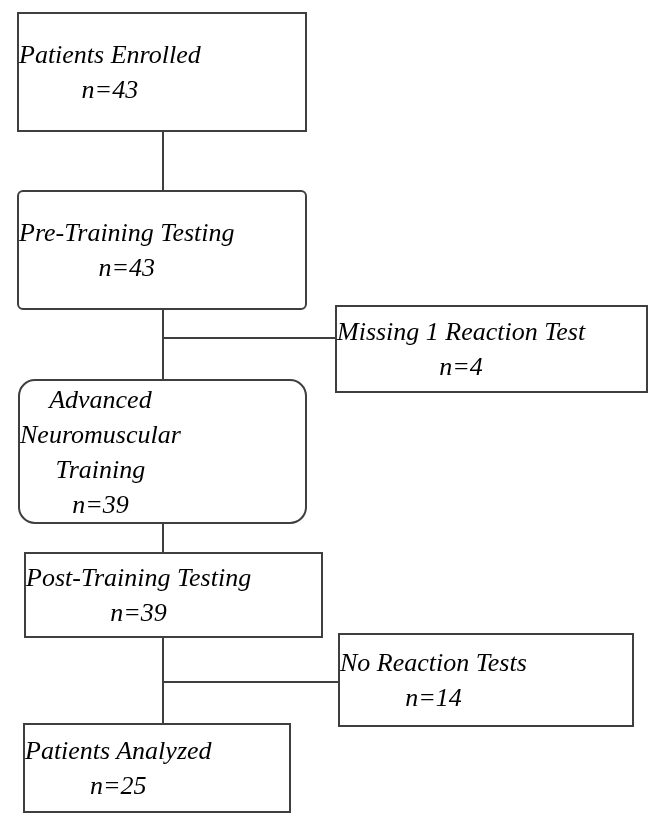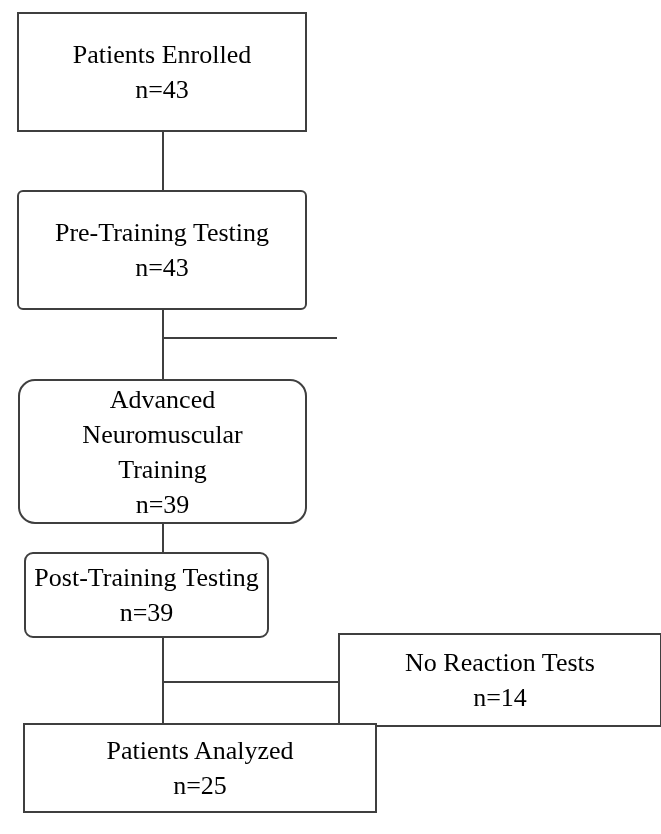--- a/index.html
+++ b/index.html
@@ -16,46 +16,46 @@
     color: #000000;
     overflow: hidden;
   }
   .box {
     position: absolute;
     box-sizing: border-box;
     border: 2px solid #3f3f3f;
     background: #ffffff;
     display: flex;
     align-items: center;
-    justify-content: center;
     text-align: center;
     z-index: 2;
+    font-style: italic;
   }
   .box-text {
     font-size: 26px;
     line-height: 35px;
     white-space: pre-line;
     color: #000000;
   }
   .line {
     position: absolute;
     background: #3f3f3f;
     z-index: 1;
   }
   .line.v { width: 2px; }
   .line.h { height: 2px; }
 
   
   #box-enrolled      { left: 17px;  top: 12px;  width: 290px; height: 120px; }
   #box-pretraining   { left: 17px;  top: 190px; width: 290px; height: 120px; border-radius: 6px; }
   #box-missing       { left: 335px; top: 305px; width: 313px; height: 88px;  }
   #box-training      { left: 18px;  top: 379px; width: 289px; height: 145px; border-radius: 17px; }
-  #box-posttraining  { left: 24px;  top: 552px; width: 245px; height: 86px; border-radius: 9px;  }
-  #box-noreaction    { left: 338px; top: 633px; width: 324px; height: 94px;  }
-  #box-analyzed      { left: 23px;  top: 723px; width: 354px; height: 90px;  }
+  #box-posttraining  { left: 24px;  top: 552px; width: 299px; height: 86px;  }
+  #box-noreaction    { left: 338px; top: 633px; width: 296px; height: 94px;  }
+  #box-analyzed      { left: 23px;  top: 723px; width: 268px; height: 90px;  }
 
   
   #conn-enrolled-pretraining   { left: 162px; top: 130px; height: 62px;  }
   #conn-pretraining-training   { left: 162px; top: 308px; height: 73px;  }
   #conn-branch-missing         { left: 163px; top: 337px; width: 174px;  }
   #conn-training-posttraining  { left: 162px; top: 522px; height: 32px;  }
   #conn-posttraining-analyzed  { left: 162px; top: 636px; height: 89px;  }
   #conn-branch-noreaction      { left: 163px; top: 681px; width: 177px;  }
 </style>
 </head>
@@ -73,20 +73,24 @@
   <div class="box" id="box-enrolled">
     <div class="box-text">Patients Enrolled
 n=43</div>
   </div>
 
   <div class="box" id="box-pretraining">
     <div class="box-text">Pre-Training Testing
 n=43</div>
   </div>
 
+  <div class="box" id="box-missing">
+    <div class="box-text">Missing 1 Reaction Test
+n=4</div>
+  </div>
 
   <div class="box" id="box-training">
     <div class="box-text">Advanced
 Neuromuscular
 Training
 n=39</div>
   </div>
 
   <div class="box" id="box-posttraining">
     <div class="box-text">Post-Training Testing

